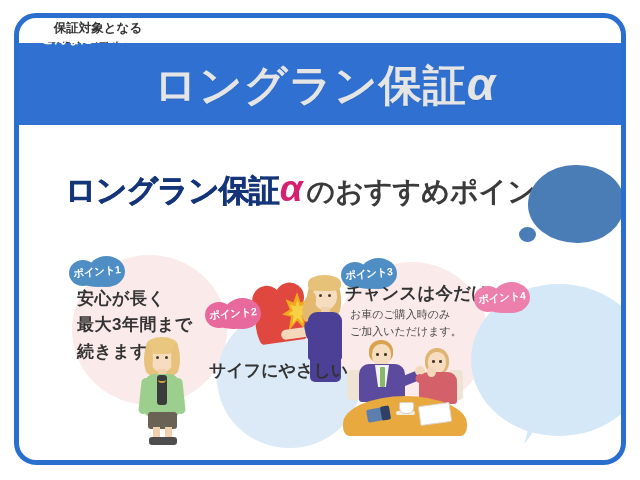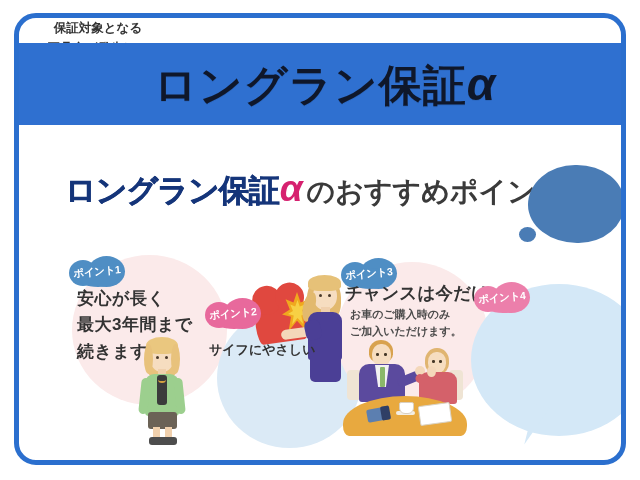--- a/index.html
+++ b/index.html
@@ -17,21 +17,21 @@
     background:#ffffff;overflow:hidden;
   }
 
   
   .header-band{
     position:absolute;left:-6px;top:25px;width:624px;height:82px;
     background:#2f70d0;
     display:flex;align-items:center;justify-content:center;
   }
   .header-title{
-    color:#0f172a;
+    color:#e5e5e5;
     font-size:43px;font-weight:700;letter-spacing:1px;
     line-height:1;white-space:nowrap;
     text-shadow:0 1px 0 rgba(0,0,0,.08);
     text-align:right;
   }
   .header-title .alpha{font-style:italic;font-size:46px;font-weight:600;}
 
   
   .subtitle-row{
     position:absolute;left:46px;top:150px;
@@ -102,25 +102,25 @@
   .badge-p1{left:50px;top:238px;}
   .badge-p2{left:186px;top:280px;}
   .badge-p3{left:322px;top:240px;}
   .badge-p4{left:455px;top:264px;}
 
   
   .pt-head{
     position:absolute;color:#333333;font-weight:700;white-space:nowrap;
   }
   .pt-sub{
-    position:absolute;color:#4a4a4a;font-weight:700;white-space:nowrap;
+    position:absolute;color:#4a4a4a;font-weight:400;white-space:nowrap;
   }
 
   .p1-text{left:58px;top:268px;font-size:17px;line-height:1.55;letter-spacing:0.5px;}
-  .p2-text{left:190px;top:324px;font-size:13px;line-height:1.3;letter-spacing:0px;}
+  .p2-text{left:190px;top:342px;font-size:17px;line-height:1.3;letter-spacing:0px;}
   .p2-sub{left:196px;top:368px;font-size:10.5px;letter-spacing:0px;}
   .p3-text{left:326px;top:264px;font-size:17.5px;line-height:1.3;letter-spacing:0.2px;}
   .p3-sub{left:331px;top:288px;font-size:11px;line-height:1.5;}
   .p4-text{left:462px;top:290px;width:158px;text-align:center;
            font-size:12.5px;line-height:1.62;color:#333;font-weight:700;}
 
   
   .ill{position:absolute;}
 
   
@@ -215,20 +215,21 @@
     </div>
 
     <div class="subtitle-row">
       <span class="sub-brand">ロングラン保証</span>
       <span class="sub-alpha">α</span>
       <span class="sub-rest">のおすすめポイント</span>
     </div>
 
     <div class="bubble-top"></div>
     <div class="bubble-top-text">
+      <div>こんなに</div>
     </div>
 
     <div class="blob blob-p1"></div>
     <div class="blob blob-p2"></div>
     <div class="blob blob-p3"></div>
     <div class="balloon-p4"></div>
     <div class="balloon-p4-tail"></div>
 
     <div class="badge badge-blue badge-p1">
       <span class="lobe l1"></span>

